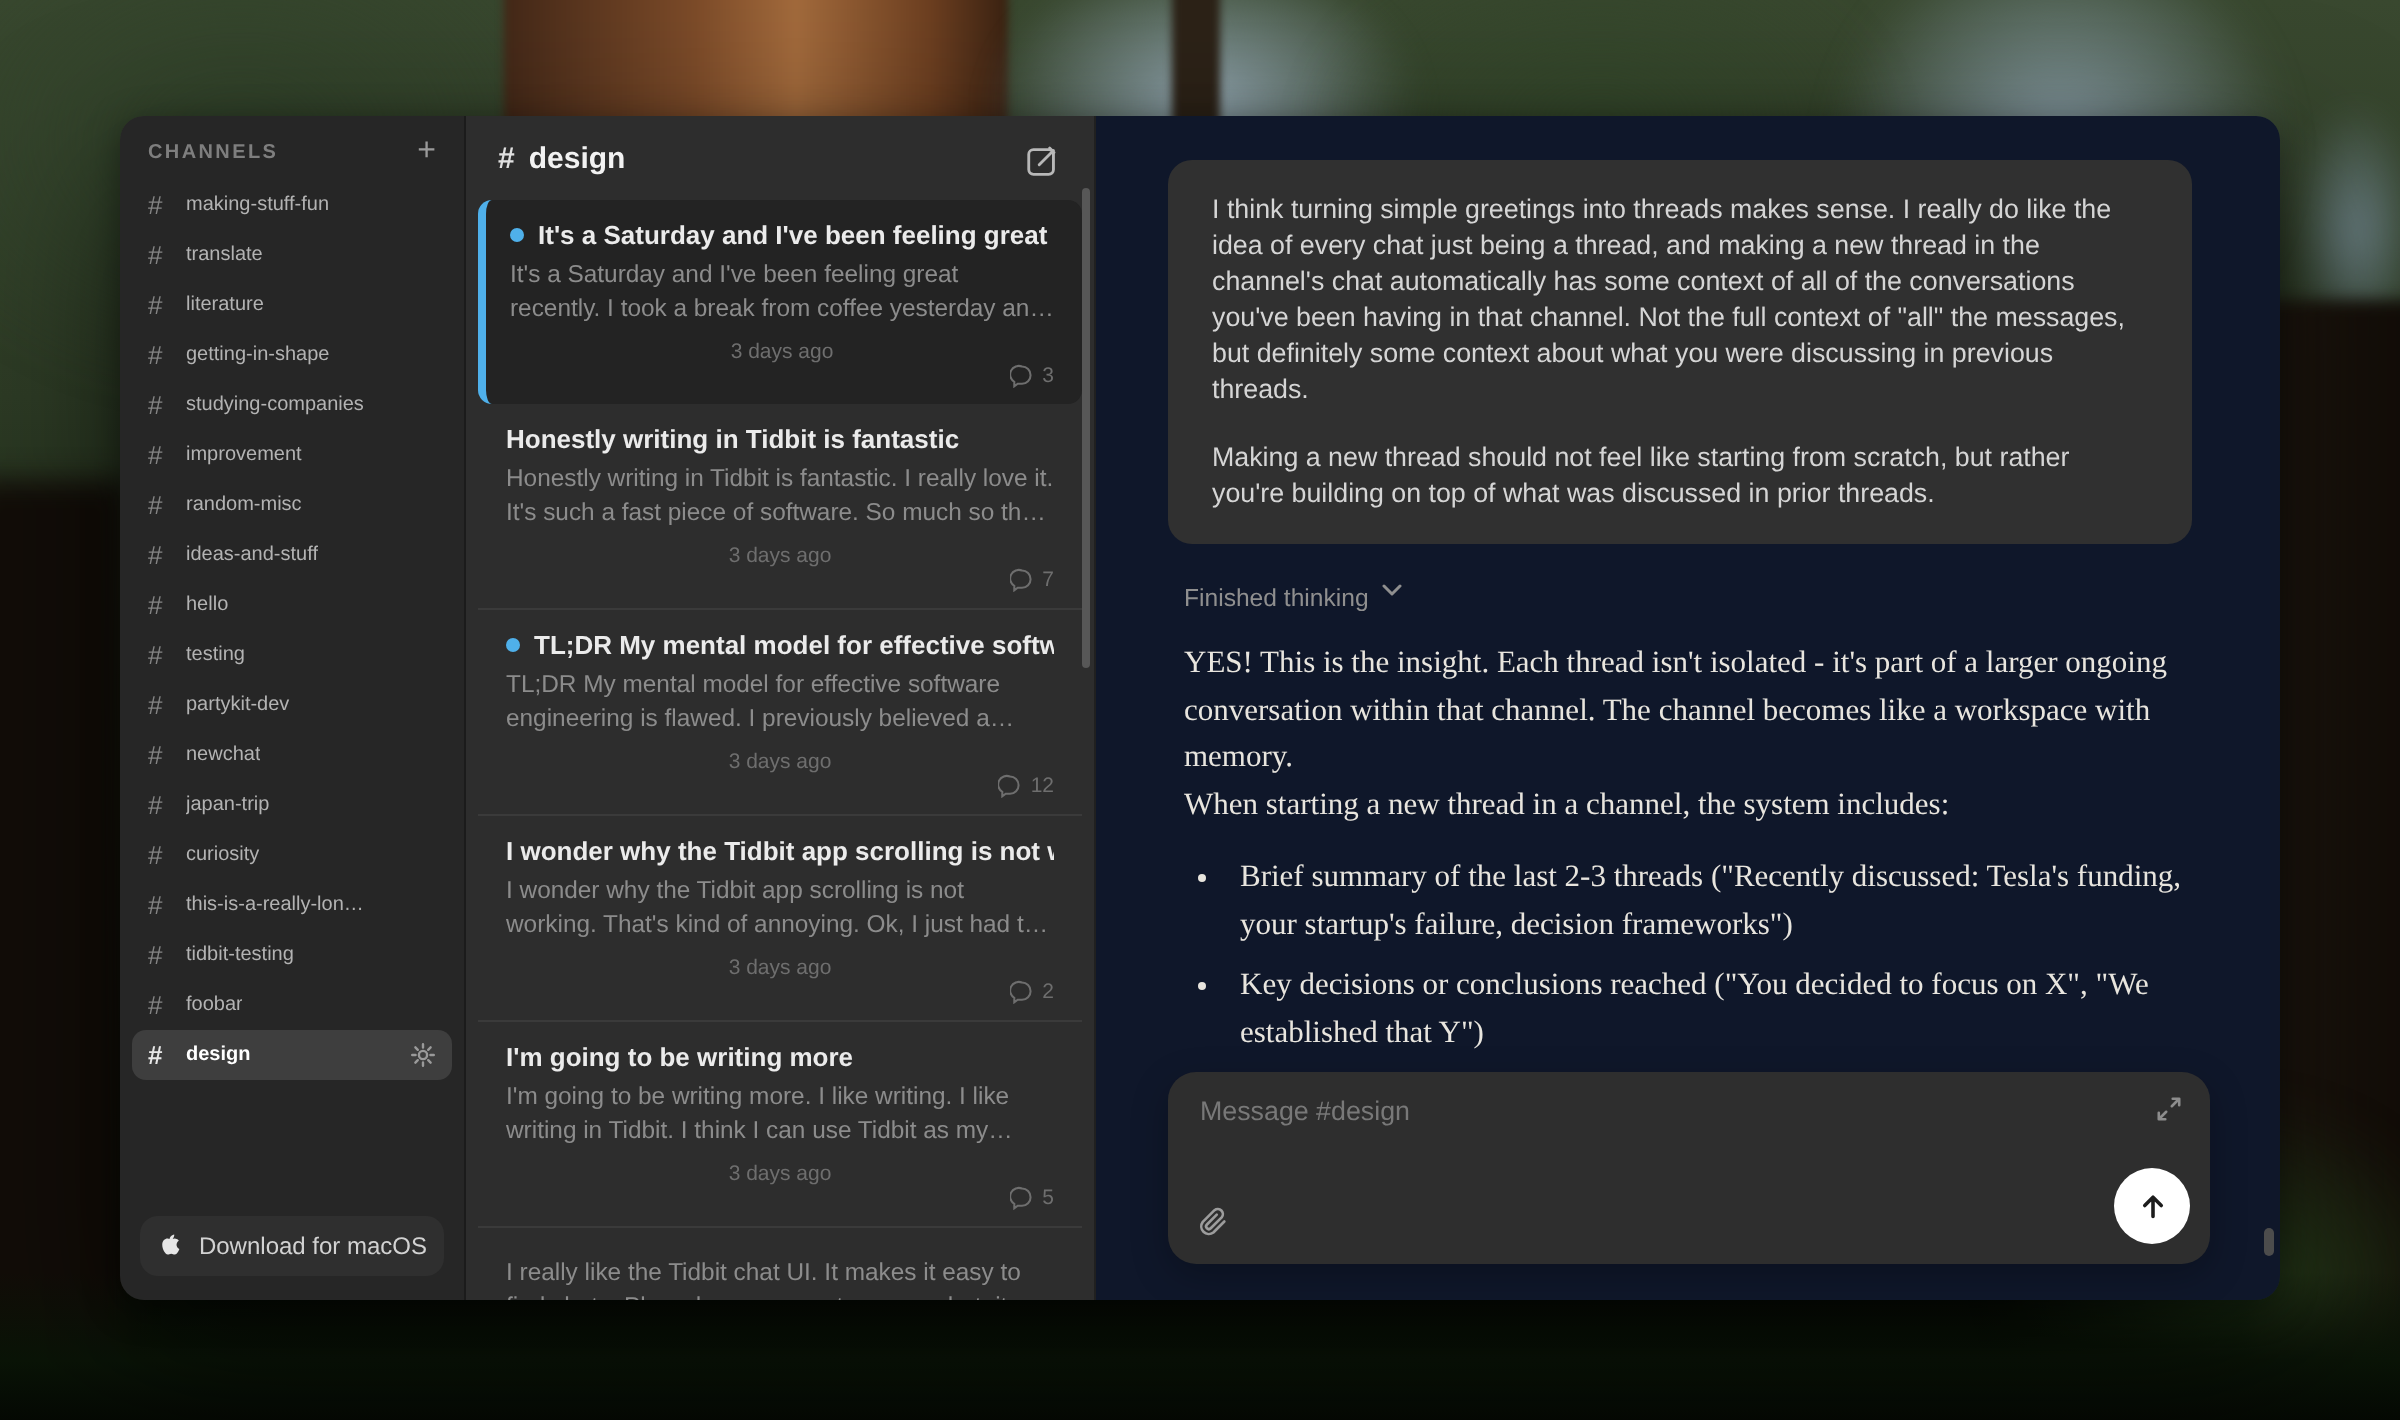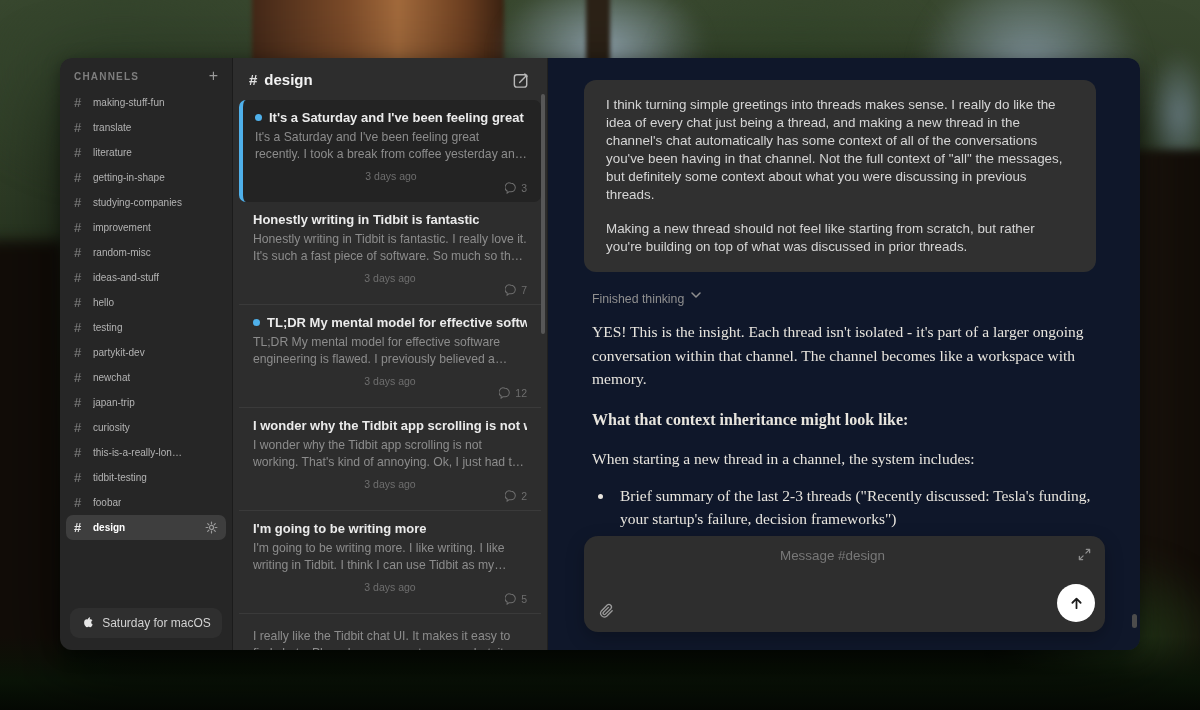--- a/index.html
+++ b/index.html
@@ -96,21 +96,21 @@
   .assistant { margin:14px 44px 0 44px; font-family:"Liberation Serif", serif;
     color:#e8e5de; font-size:15.5px; line-height:1.52; }
   .assistant .a-head { font-weight:bold; font-size:16px; margin:17px 0 15px; }
   .assistant .a-p2 { margin-bottom:13px; }
   .assistant ul { margin-left:22px; }
   .assistant li { margin-bottom:7px; padding-left:6px; }
   .composer { position:absolute; left:36px; right:35px; bottom:18px; height:96px;
     background:#2e2e2e; border-radius:14px; box-shadow:0 6px 18px rgba(0,0,0,.25); }
   .composer textarea { position:absolute; left:16px; top:12px; right:40px; height:40px;
     background:transparent; border:none; outline:none; resize:none; color:#d8d8d8;
-    font-family:"Liberation Sans", sans-serif; font-size:13.4px;text-align:center; }
+    font-family:"Liberation Sans", sans-serif; font-size:13.4px; }
   .composer textarea::placeholder { color:#787878; }
   .expand-btn { position:absolute; right:14px; top:12px; cursor:pointer; display:flex; }
   .attach-btn { position:absolute; left:14px; bottom:12px; cursor:pointer; display:flex; }
   .send-btn { position:absolute; right:10px; bottom:10px; width:38px; height:38px;
     border-radius:50%; background:#ffffff; display:flex; align-items:center;
     justify-content:center; cursor:pointer; }
   .chat-scroll-dot { position:absolute; right:3px; bottom:22px; width:5px; height:14px;
     border-radius:3px; background:#4c4c4c; }
 </style>
 </head>
@@ -220,21 +220,21 @@
       </div>
       <div class="channel"></div>
     </nav>
 
     <div class="download-row">
       <span style="display:flex;">
         <svg viewBox="0 0 20 20" width="13" height="13" fill="#e6e6e6">
           <path d="M13.1 3.4c.6-.8 1.1-1.9.9-3-.9.1-2 .7-2.7 1.5-.6.7-1.1 1.8-.9 2.9 1 .1 2-.6 2.7-1.4zM15.8 8.3c-.1-2.1 1.7-3.1 1.8-3.2-1-1.4-2.5-1.6-3-1.7-1.3-.1-2.5.8-3.1.8-.6 0-1.6-.8-2.7-.7-1.9 0-4 1.6-4 4.8 0 2 .7 4 1.6 5.3.8 1.1 1.6 2.2 2.6 2.2 1 0 1.4-.7 2.7-.7 1.2 0 1.6.7 2.7.7 1.1 0 1.9-1.1 2.6-2.2.5-.8.8-1.6 1-2.1-2.1-.8-2.2-3.1-2.2-3.2z"></path>
         </svg>
       </span>
-      <span>Saturday for macOS</span>
+      <span>Download for macOS</span>
     </div>
   </aside>
 
   <section class="threads-col">
     <header class="threads-header">
       <span class="threads-title"><span class="hash">#</span><span>design</span></span>
       <span class="compose-btn">
         <svg viewBox="0 0 20 20" width="19" height="19" fill="none" stroke="#b8b8b8" stroke-width="1.5" stroke-linecap="round" stroke-linejoin="round">
           <rect x="2.5" y="4" width="13" height="13" rx="2.5"></rect>
           <path d="M8 12l7.5-7.5M13.5 3.2l2.3 2.3"></path>
@@ -359,21 +359,20 @@
       <span>Finished thinking</span>
       <span style="display:flex;">
         <svg viewBox="0 0 10 6" width="10" height="6" fill="none" stroke="#8f8f8f" stroke-width="1.5" stroke-linecap="round" stroke-linejoin="round">
             <path d="M1 1l4 4 4-4"></path>
           </svg>
       </span>
     </div>
 
     <div class="assistant">
       <p class="a-p1">YES! This is the insight. Each thread isn't isolated - it's part of a larger ongoing conversation within that channel. The channel becomes like a workspace with memory.</p>
-      <p class="a-head">What that context inheritance might look like:</p>
       <p class="a-p2">When starting a new thread in a channel, the system includes:</p>
       <ul>
         <li>Brief summary of the last 2-3 threads ("Recently discussed: Tesla's funding, your startup's failure, decision frameworks")</li>
         <li>Key decisions or conclusions reached ("You decided to focus on X", "We established that Y")</li>
         <li>Any explicitly marked important points from previous threads</li>
       </ul>
     </div>
 
     <div class="composer">
       <textarea placeholder="Message #design" style=""></textarea>

